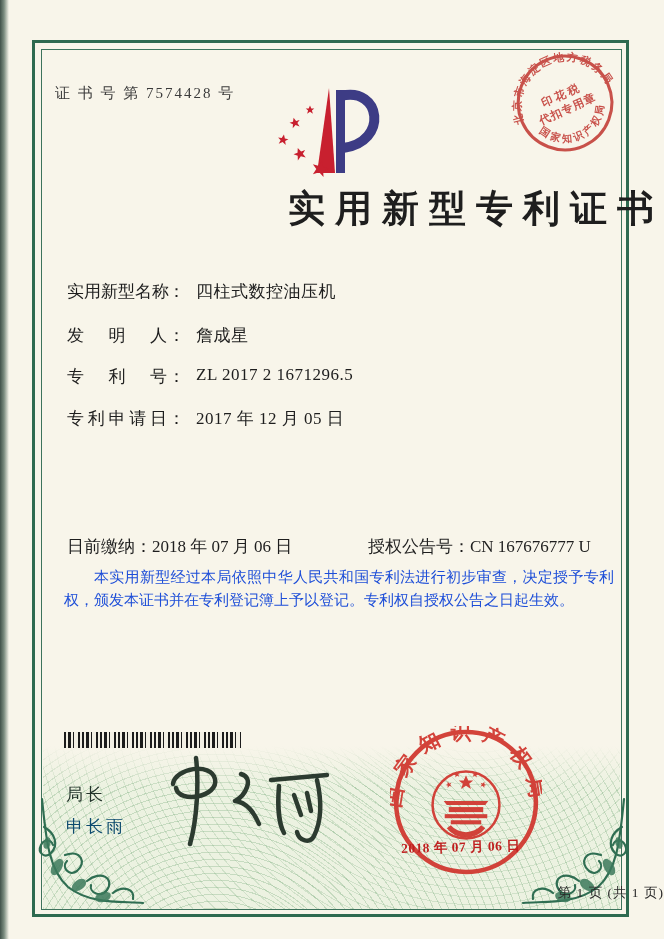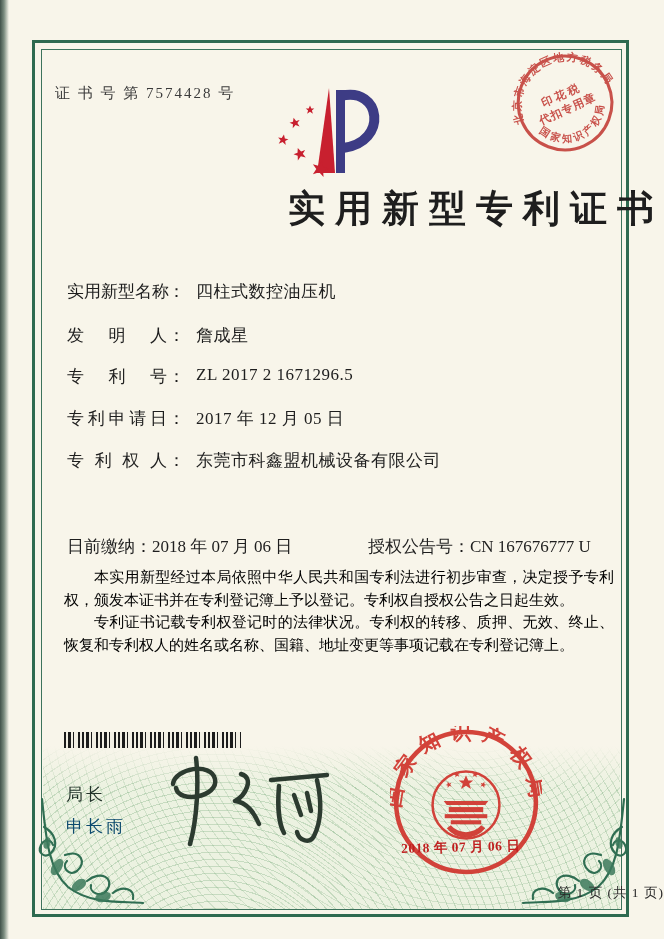--- a/index.html
+++ b/index.html
@@ -24,21 +24,21 @@
   .flabel{display:inline-block;width:100px;text-align:justify;text-align-last:justify;vertical-align:top;}
   .fcolon{display:inline-block;margin:0 11px 0 1px;vertical-align:top;}
   .fvalue{display:inline-block;vertical-align:top;letter-spacing:.5px;}
   .fvalue.wide{width:452px;white-space:normal;line-height:23px;}
   .r0{top:280px}.r1{top:324px}.r2{top:365px}.r3{top:407px}.r4{top:449px}.r5{top:491px}
   .grant-row{position:absolute;top:535px;left:0;width:664px;font-size:17px;color:#1e1e1e;}
   .grant-left{position:absolute;left:67px;white-space:nowrap;}
   .grant-right{position:absolute;left:368px;white-space:nowrap;}
   .glabel{display:inline-block;}
   .paras{position:absolute;left:64px;top:566px;width:550px;font-size:15px;line-height:22.5px;
-        text-align:justify;color:#000000;}
+        text-align:justify;color:#1d4ed8;}
   .paras p{margin:0;text-indent:2em;}
   .barcode{position:absolute;left:64px;top:732px;width:177px;height:16px;
         background:repeating-linear-gradient(90deg,#1c1c1c 0 2px,#f2efe4 2px 4px,#1c1c1c 4px 7px,
         #f2efe4 7px 9px,#1c1c1c 9px 10px,#f2efe4 10px 14px,#1c1c1c 14px 16px,#f2efe4 16px 18px);}
   .signer-title{position:absolute;left:66px;top:783px;font-size:17px;letter-spacing:3px;
         font-family:"Liberation Sans","DejaVu Sans",sans-serif;color:#22332a;}
   .signer-name{position:absolute;left:66px;top:815px;font-size:17px;letter-spacing:3px;
         font-family:"Liberation Sans","DejaVu Sans",sans-serif;color:#0c4a6e;}
   .sig{position:absolute;left:145px;top:752px;}
   .seal{position:absolute;left:390px;top:726px;}
@@ -134,36 +134,32 @@
   </div>
   <div class="frow r1">
     <span class="flabel">发明人</span><span class="fcolon">：</span><span class="fvalue">詹成星</span>
   </div>
   <div class="frow r2">
     <span class="flabel">专利号</span><span class="fcolon">：</span><span class="fvalue">ZL 2017 2 1671296.5</span>
   </div>
   <div class="frow r3">
     <span class="flabel">专利申请日</span><span class="fcolon">：</span><span class="fvalue">2017 年 12 月 05 日</span>
   </div>
-  <div class="frow r4">
-    <span class="flabel">专利权人</span><span class="fcolon">：</span><span class="fvalue">东莞市科鑫盟机械设备有限公司</span>
-  </div>
 
   <div class="grant-row">
     <span class="grant-left">
       <span class="glabel">日前缴纳</span><span>：</span><span>2018 年 07 月 06 日</span>
     </span>
     <span class="grant-right">
       <span class="glabel">授权公告号</span><span>：</span><span>CN 167676777 U</span>
     </span>
   </div>
 
   <div class="paras">
     <p>本实用新型经过本局依照中华人民共和国专利法进行初步审查，决定授予专利权，颁发本证书并在专利登记簿上予以登记。专利权自授权公告之日起生效。</p>
-    <p>专利证书记载专利权登记时的法律状况。专利权的转移、质押、无效、终止、恢复和专利权人的姓名或名称、国籍、地址变更等事项记载在专利登记簿上。</p>
   </div>
 
   <div class="barcode"></div>
 
   <div class="signer-title">局长</div>
   <div class="signer-name">申长雨</div>
 
   <svg class="sig" width="200" height="105" viewBox="0 0 200 105">
     <g fill="none" stroke="#2c3b30" stroke-width="4.5" stroke-linecap="round" stroke-linejoin="round">
       <path d="M28,32 C30,16 66,10 70,27 C74,45 34,52 31,36"></path>

